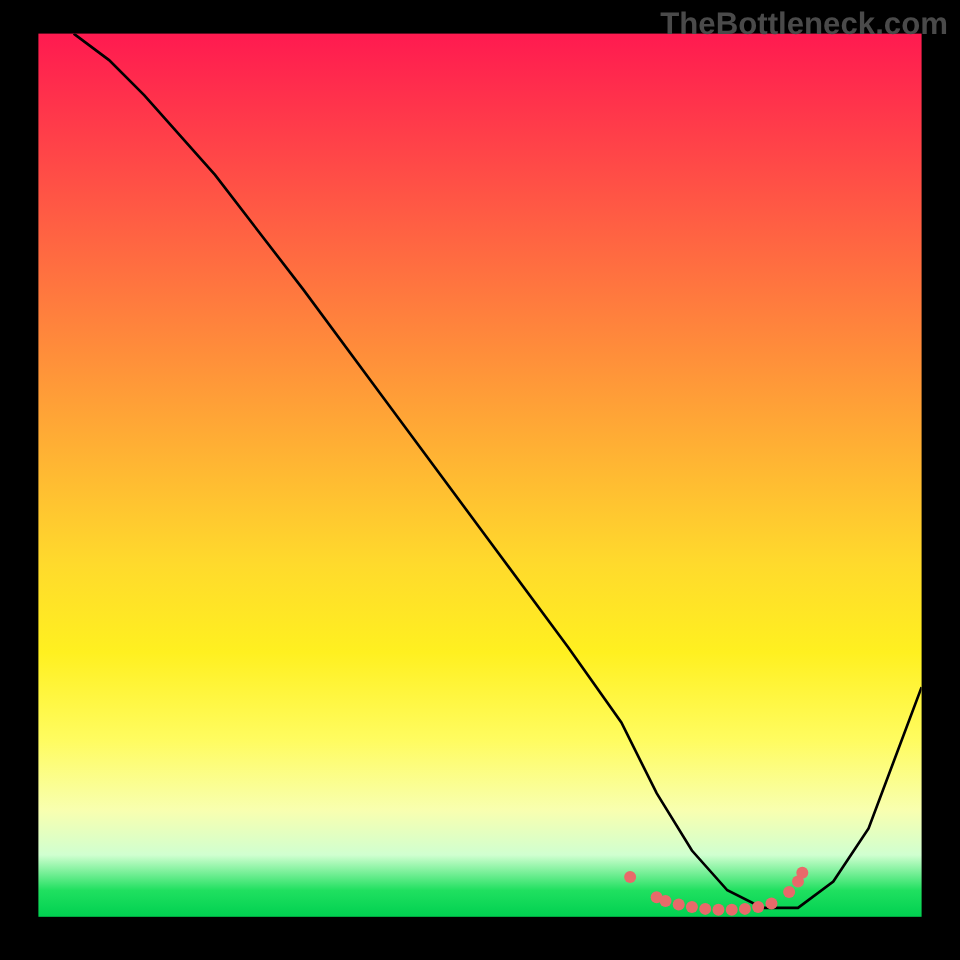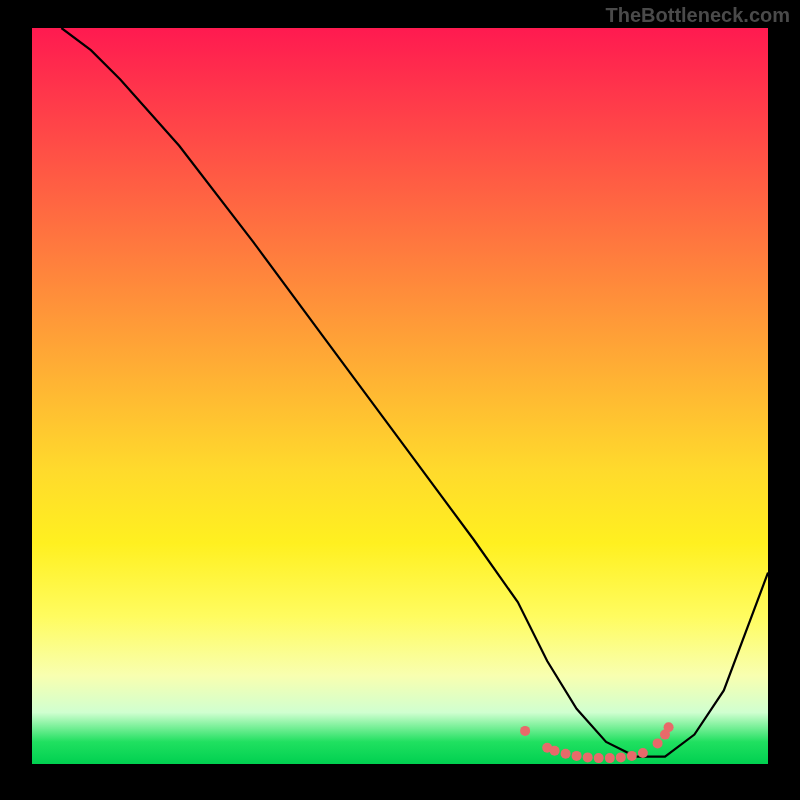--- a/index.html
+++ b/index.html
@@ -8,21 +8,21 @@
     height: 800px;
     background: #000;
     position: relative;
     font-family: Arial, sans-serif;
   }
   .watermark {
     position: absolute;
     top: 4px;
     right: 10px;
     color: #4a4a4a;
-    font-size: 20px;
+    font-size: 26px;
     font-weight: bold;
     z-index: 10;
   }
   .plot-area {
     position: absolute;
     left: 32px;
     top: 28px;
     width: 736px;
     height: 736px;
   }

